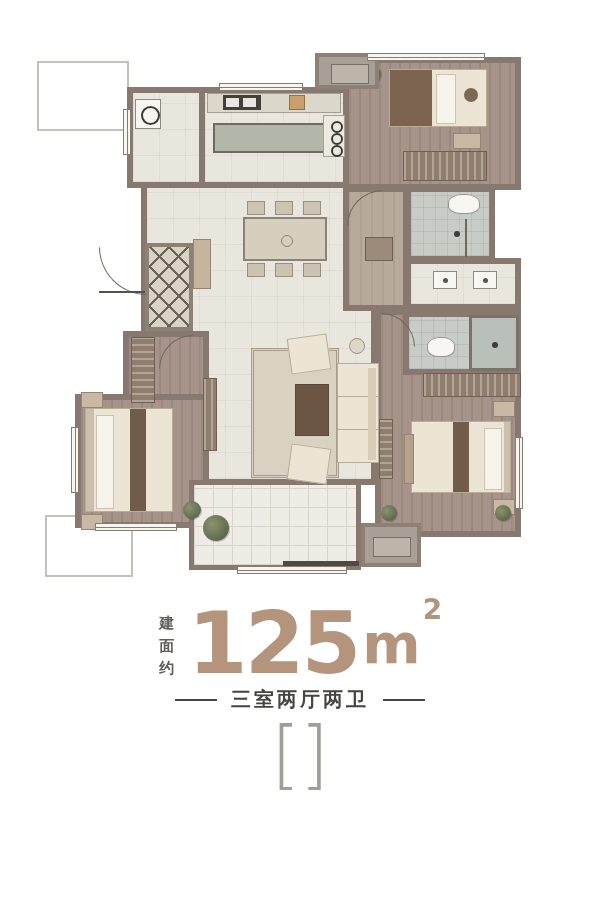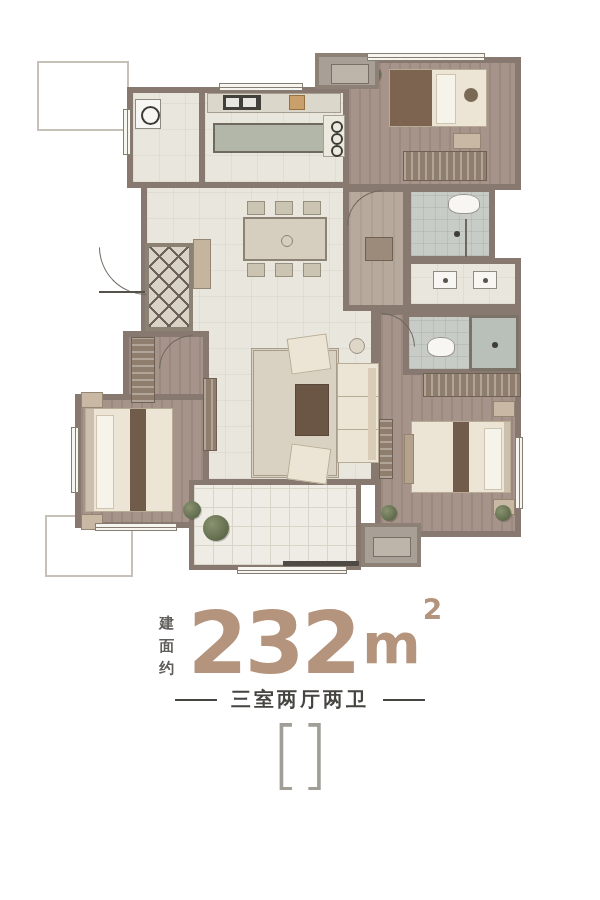--- a/index.html
+++ b/index.html
@@ -194,21 +194,21 @@
     <div class="furn window" style="left:200px;top:513px;width:110px;height:8px;"></div>
 
     <div class="arc" style="left:310px;top:137px;width:34px;height:34px;transform:rotate(90deg);"></div>
     <div class="arc" style="left:344px;top:260px;width:32px;height:32px;transform:rotate(180deg);"></div>
     <div class="arc" style="left:122px;top:282px;width:32px;height:32px;transform:rotate(90deg);"></div>
   </div>
 
   <div id="caption">
     <div class="arearow">
       <div class="vlabel">建面约</div>
-      <div class="bignum">232</div>
+      <div class="bignum">125</div>
       <div class="unit">m</div>
       <div class="sup">2</div>
     </div>
     <div class="subrow">
       <div class="dash"></div>
       <div class="subtitle">三室两厅两卫</div>
       <div class="dash"></div>
     </div>
     <div class="namerow">
       <div class="bracket">[</div>

